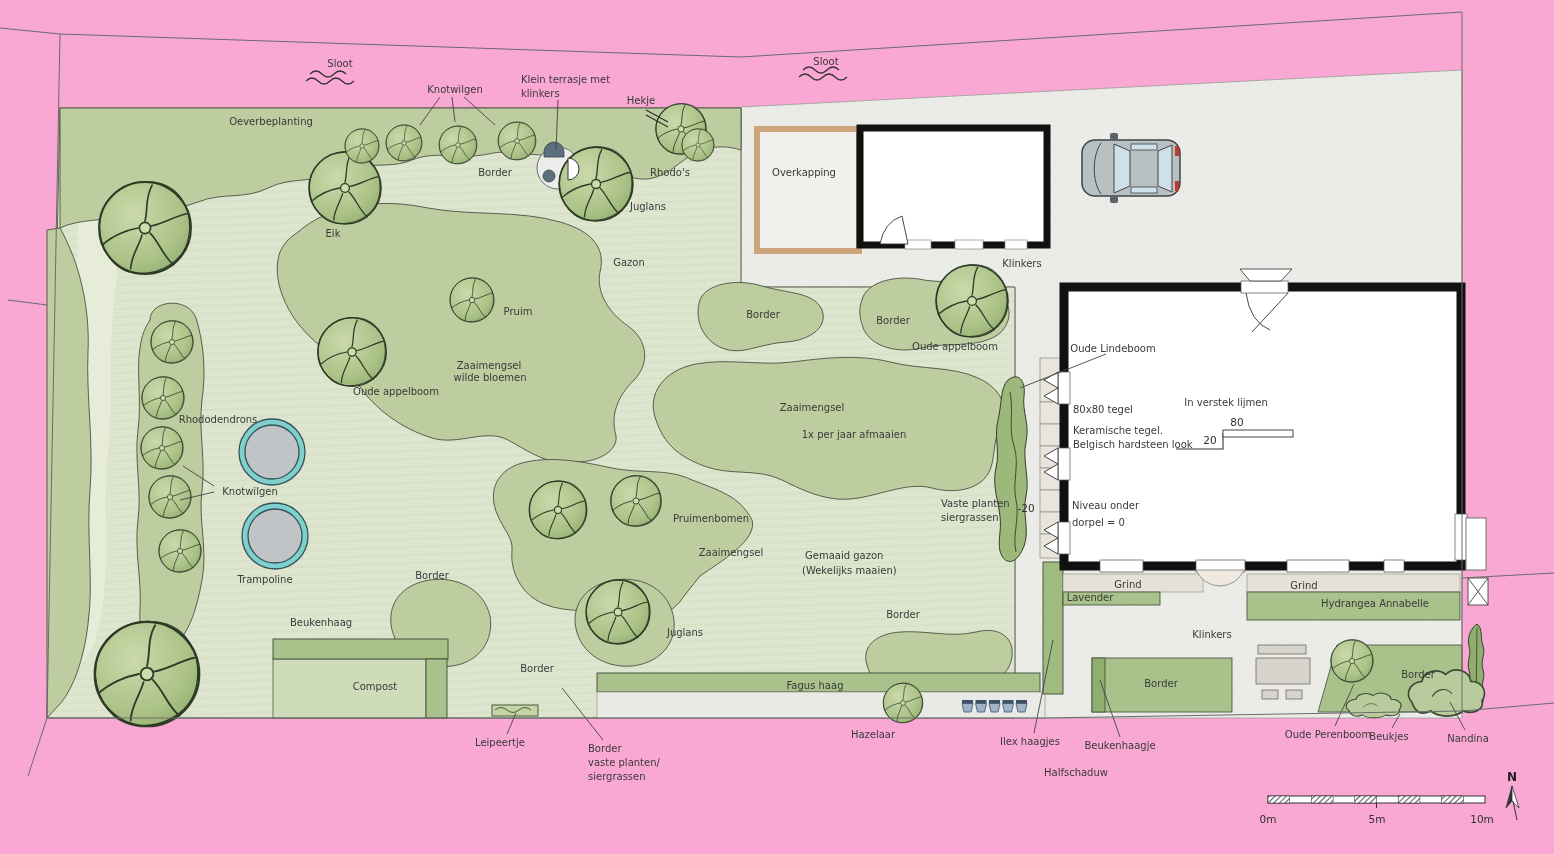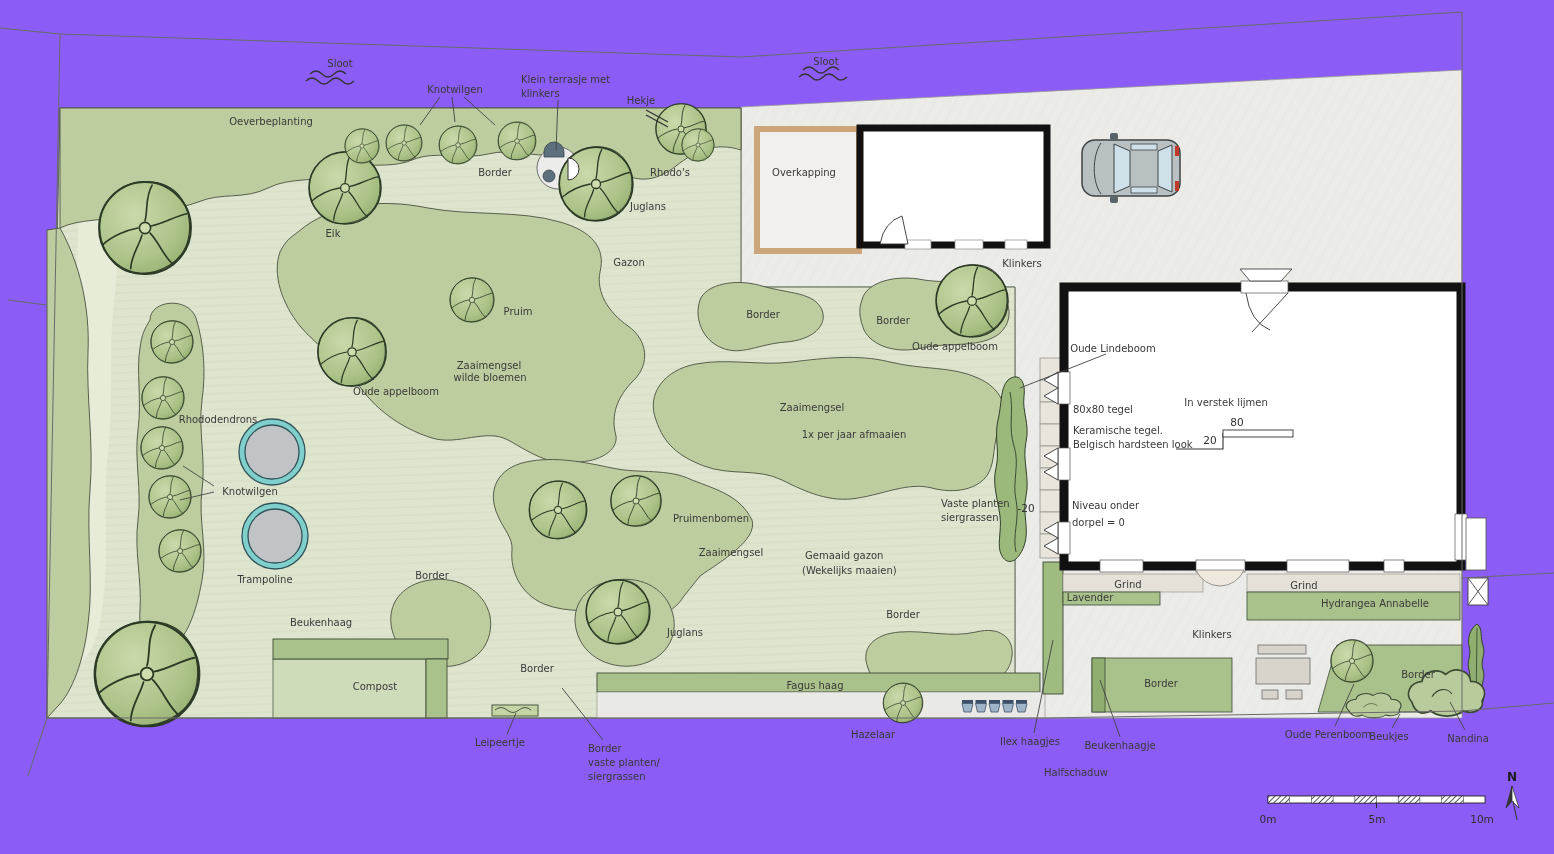--- a/index.html
+++ b/index.html
@@ -1,16 +1,16 @@
 <!DOCTYPE html>
 <html><head>
 <meta charset="utf-8">
 <style>
   html,body{margin:0;padding:0;background:#ffffff;}
-  .stage{width:1554px;height:854px;position:relative;background:#8b5cf6;overflow:hidden;}
+  .stage{width:1554px;height:854px;position:relative;background:#f9a8d4;overflow:hidden;}
   svg{display:block;}
   text{font-family:"DejaVu Sans","Liberation Sans",sans-serif;font-size:10px;fill:#3a3a3a;}
   .dim{font-size:10.5px;fill:#2f2f2f;}
   .compassN{font-size:12px;fill:#1d1d1d;font-weight:bold;}
 </style>
 </head>
 <body>
 
 <div class="stage">
 <svg width="1554" height="854" viewBox="0 0 1554 854">

